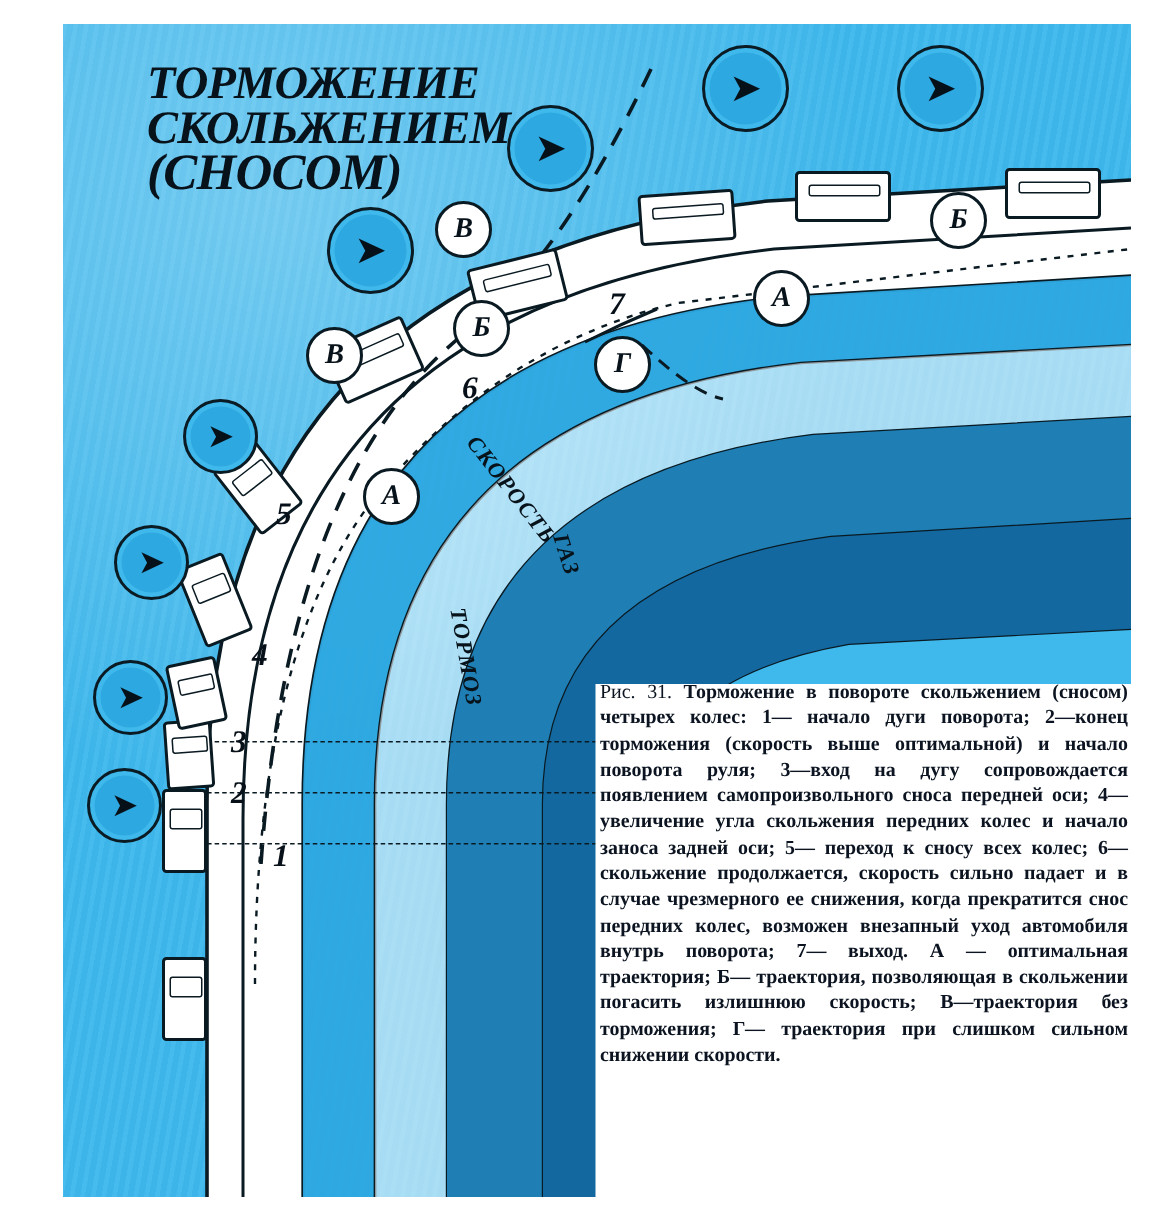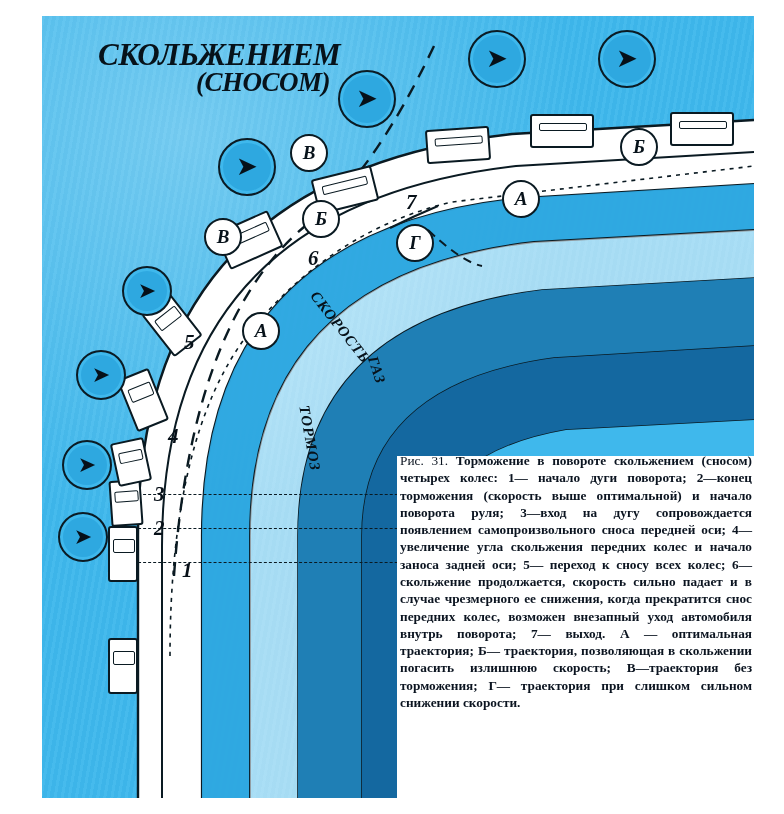--- a/index.html
+++ b/index.html
@@ -32,21 +32,21 @@
   #title{
     position:absolute;left:56px;top:24px;width:330px;
     font-family:"Liberation Serif",serif;
     font-weight:bold;font-style:italic;
     color:#07121a;
     line-height:0.96;
     letter-spacing:-0.5px;
   }
   #title .l1{font-size:31px;display:block;}
   #title .l2{font-size:31px;display:block;}
-  #title .l3{font-size:27px;display:block;text-align:center;}
+  #title .l3{font-size:34px;display:block;}
 
   
   #road{position:absolute;left:0;top:0;width:712px;height:782px;}
 
   
   .car{
     position:absolute;
     background:#ffffff;
     border:2px solid #0a1a22;
     border-radius:3px;
@@ -207,20 +207,21 @@
       <span class="bird">➤</span>
     </div>
     <div class="badge small" style="left:20px;top:424px;">
       <span class="bird">➤</span>
     </div>
     <div class="badge small" style="left:16px;top:496px;">
       <span class="bird">➤</span>
     </div>
 
     <div id="title">
+      <span class="l1">ТОРМОЖЕНИЕ</span>
       <span class="l2">СКОЛЬЖЕНИЕМ</span>
       <span class="l3">(СНОСОМ)</span>
     </div>
 
     <div id="caption-panel"></div>
   </div>
 
   <div id="caption">
     <span class="fignum">Рис. 31.</span>
     <span>Торможение в повороте скольжением (сносом) четырех колес: 1— начало дуги поворота; 2—конец торможения (скорость выше оптимальной) и начало поворота руля; 3—вход на дугу сопровождается появлением самопроизвольного сноса передней оси; 4—увеличение угла скольжения передних колес и начало заноса задней оси; 5— переход к сносу всех колес; 6— скольжение продолжается, скорость сильно падает и в случае чрезмерного ее снижения, когда прекратится снос передних колес, возможен внезапный уход автомобиля внутрь поворота; 7— выход. А — оптимальная траектория; Б— траектория, позволяющая в скольжении погасить излишнюю скорость; В—траектория без торможения; Г— траектория при слишком сильном снижении скорости.</span>

